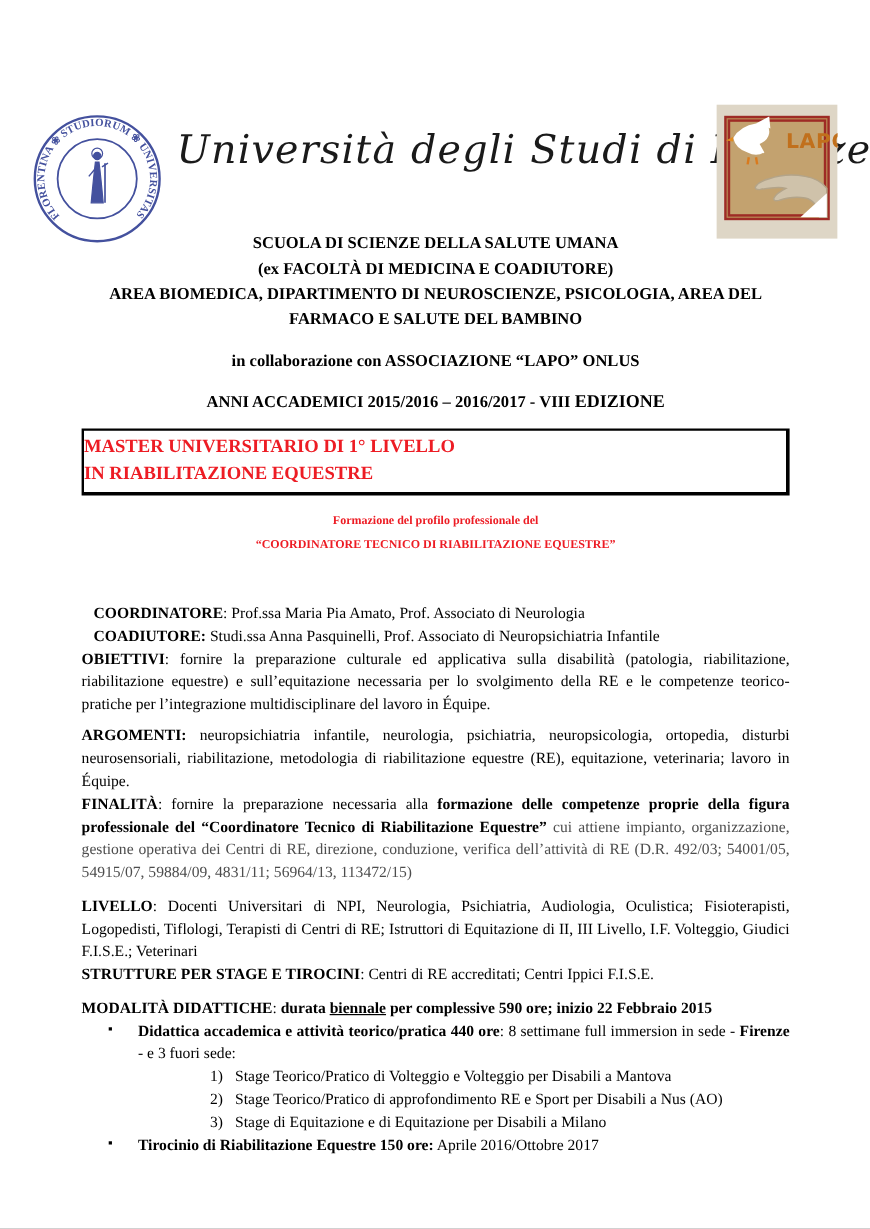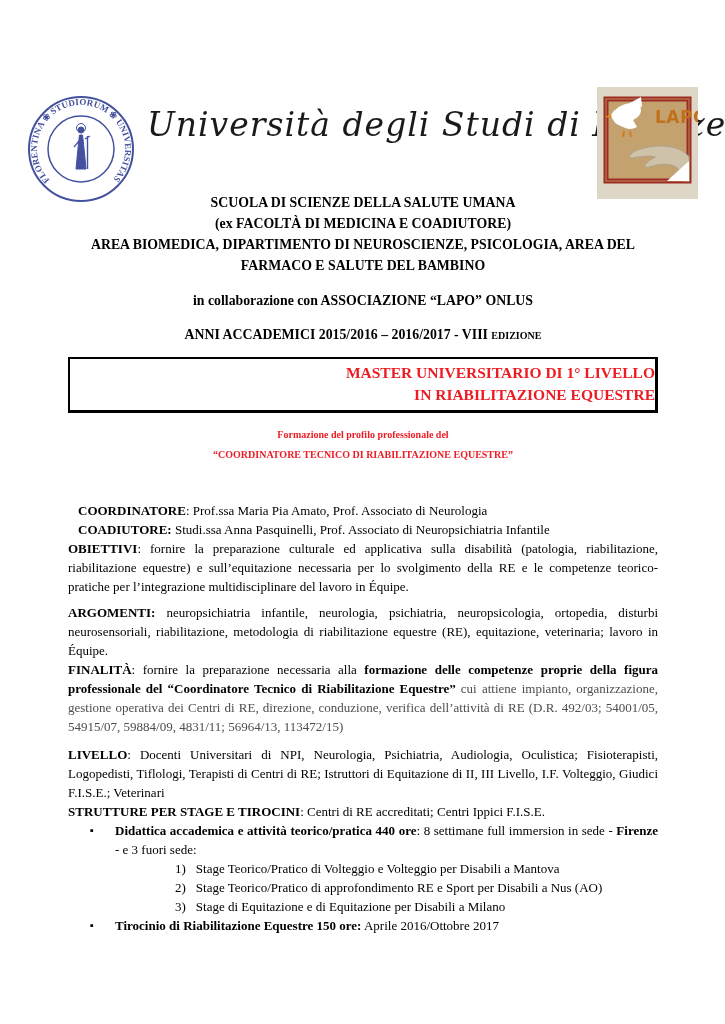--- a/index.html
+++ b/index.html
@@ -17,26 +17,26 @@
     font-family:"DejaVu Serif", serif; font-style:italic; font-weight:400;
     font-size:33px; letter-spacing:1px; color:#1a1a1a; white-space:nowrap;
   }
   .lapo { position:absolute; right:0; top:0; width:101px; height:112px; }
 
   
   .content { position:absolute; left:68px; top:192px; width:590px; }
   .inst-line { text-align:center; font-weight:bold; font-size:13.8px; line-height:21px; }
   .collab { margin-top:14px; }
   .years  { margin-top:13px; }
-  .edition { font-size:10px; }
+  .edition { font-size:15px; }
 
   
   .master-box {
     margin-top:11px; border:2px solid #000; border-right-width:3px;
-    border-bottom-width:3px; text-align:right; padding:3px 0 4px;
+    border-bottom-width:3px; text-align:left; padding:3px 0 4px;
   }
   .master-line { font-weight:bold; font-size:15.5px; line-height:22px; }
   .red { color:#ed1c24; }
 
   .subtitle { margin-top:12px; text-align:center; font-weight:bold;
               font-size:10px; line-height:20px; }
 
   
   .body-text { font-size:13px; line-height:19px; }
   .staff { margin-top:36px;margin-left:10px; }
@@ -128,20 +128,21 @@
     <div class="body-text para"><b class="lbl">OBIETTIVI</b><span>: fornire la preparazione culturale ed applicativa sulla disabilità (patologia, riabilitazione, riabilitazione equestre) e sull’equitazione necessaria per lo svolgimento della RE e le competenze teorico-pratiche per l’integrazione multidisciplinare del lavoro in Équipe.</span></div>
 
     <div class="body-text para mt-sm"><b class="lbl">ARGOMENTI:</b><span> neuropsichiatria infantile, neurologia, psichiatria, neuropsicologia, ortopedia, disturbi neurosensoriali, riabilitazione, metodologia di riabilitazione equestre (RE), equitazione, veterinaria; lavoro in Équipe.</span></div>
 
     <div class="body-text para"><b class="lbl">FINALITÀ</b><span>: fornire la preparazione necessaria alla </span><b>formazione delle competenze proprie della figura professionale del “Coordinatore Tecnico di Riabilitazione Equestre”</b><span class="gray"> cui attiene impianto, organizzazione, gestione operativa dei Centri di RE, direzione, conduzione, verifica dell’attività di RE (D.R. 492/03; 54001/05, 54915/07, 59884/09, 4831/11; 56964/13, 113472/15)</span></div>
 
     <div class="body-text para mt-md"><b class="lbl">LIVELLO</b><span>: Docenti Universitari di NPI, Neurologia, Psichiatria, Audiologia, Oculistica; Fisioterapisti, Logopedisti, Tiflologi, Terapisti di Centri di RE; Istruttori di Equitazione di II, III Livello, I.F. Volteggio, Giudici F.I.S.E.; Veterinari</span></div>
 
     <div class="body-text"><b class="lbl">STRUTTURE PER STAGE E TIROCINI</b><span>: Centri di RE accreditati; Centri Ippici F.I.S.E.</span></div>
 
+    <div class="body-text mt-md"><b class="lbl">MODALITÀ DIDATTICHE</b><span>: </span><b>durata </b><b class="ul">biennale</b><b> per complessive 590 ore; inizio 22 Febbraio 2015</b></div>
 
     <div class="body-text para bullet-item">
       <span class="bullet-marker">▪</span><b>Didattica accademica e attività teorico/pratica 440 ore</b><span>: 8 settimane full immersion in sede - </span><b>Firenze</b><span> - e 3 fuori sede:</span>
     </div>
 
     <div class="body-text stage-item">
       <span>1)</span>
       <span>Stage Teorico/Pratico di Volteggio e Volteggio per Disabili a Mantova</span>
     </div>
     <div class="body-text stage-item">

